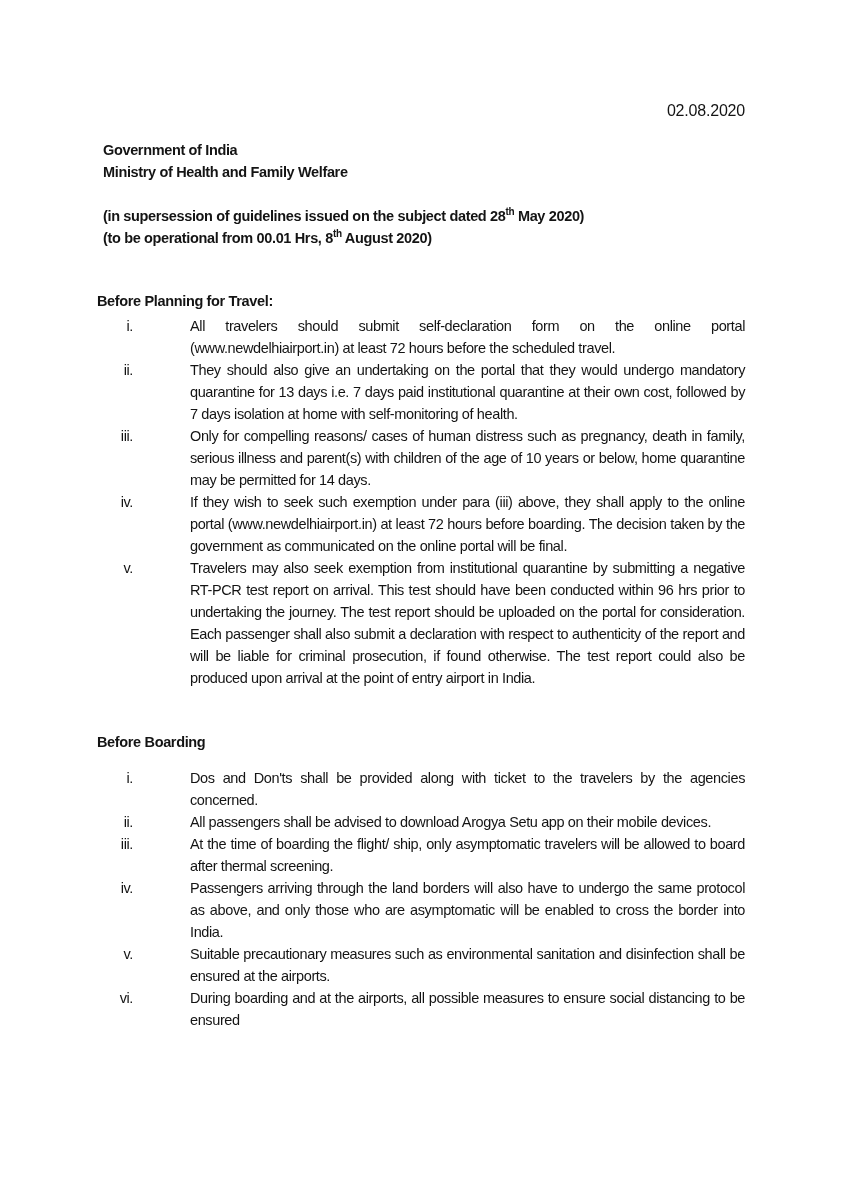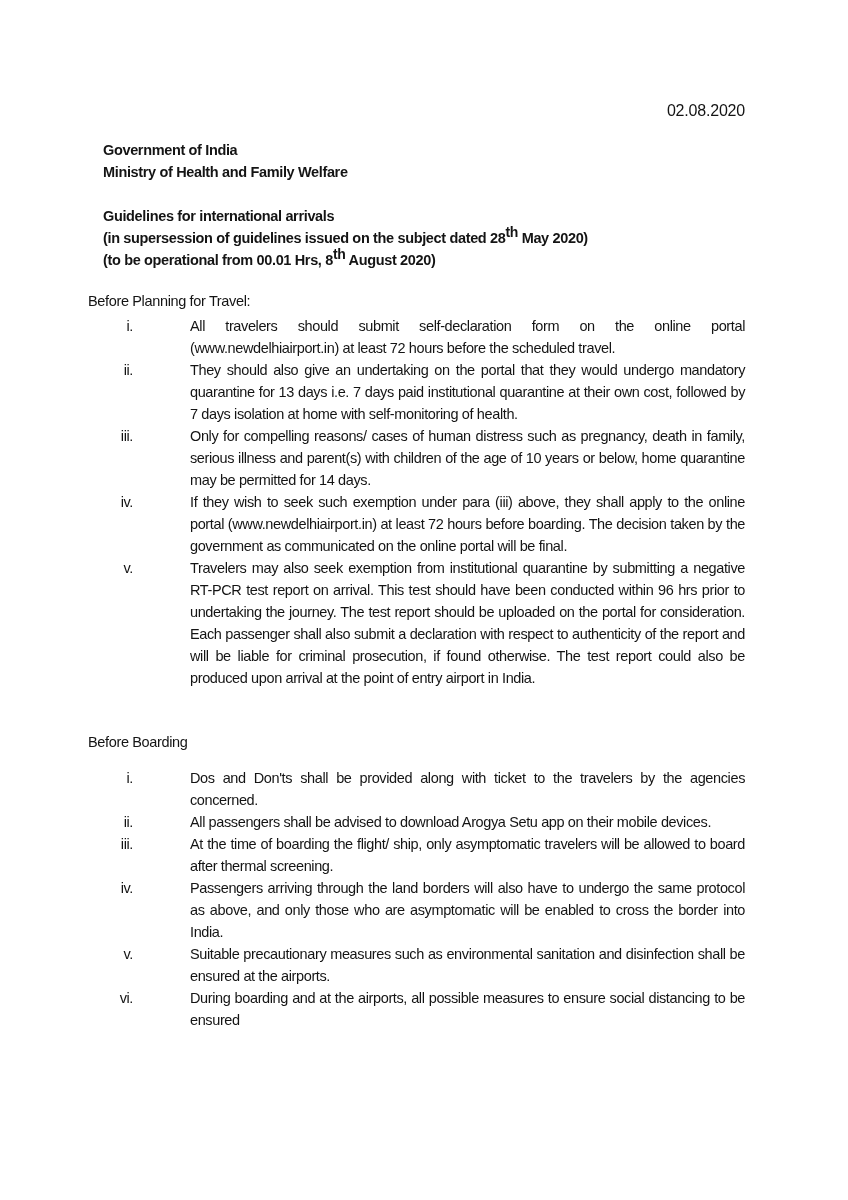--- a/index.html
+++ b/index.html
@@ -11,23 +11,23 @@
   .date {
     position: absolute; top: 102px; right: 103px;
     font-size: 16px; letter-spacing: -0.2px;
   }
   .center-block {
     position: absolute; left: 103px; width: 642px; text-align: left;
     font-weight: bold; font-size: 14.5px; letter-spacing: -0.35px; line-height: 22px;
   }
   .hdr { top: 139px; }
   .guide { top: 205px; }
-  sup { font-size: 14px; line-height: 0; vertical-align: 6px; }
+  sup { font-size: 10px; line-height: 0; vertical-align: 6px; }
   .section-title {
-    position: absolute; left: 88px; font-weight: normal; font-size: 14.5px;
+    position: absolute; left: 97px; font-weight: bold; font-size: 14.5px;
     letter-spacing: -0.35px;
   }
   .sec1-title { top: 293px; }
   .sec2-title { top: 734px; }
   ol.items {
     position: absolute; left: 103px; width: 642px; margin: 0; padding: 0; list-style: none;
     font-size: 14.5px; letter-spacing: -0.38px; line-height: 22px;
   }
   .sec1-list { top: 315px; }
   .sec2-list { top: 767px; }
@@ -41,21 +41,20 @@
 <div class="page">
 
   <div class="date">02.08.2020</div>
 
   <div class="center-block hdr">
     <div>Government of India</div>
     <div>Ministry of Health and Family Welfare</div>
   </div>
 
   <div class="center-block guide">
-    <div>Guidelines for international arrivals</div>
     <div><span>(in supersession of guidelines issued on the subject dated 28</span><sup>th</sup><span> May 2020)</span></div>
     <div><span>(to be operational from 00.01 Hrs, 8</span><sup>th</sup><span> August 2020)</span></div>
   </div>
 
   <div class="section-title sec1-title">Before Planning for Travel:</div>
   <ol class="items sec1-list">
     <li>
         <span class="num">i.</span>
         <span class="txt">All travelers should submit self-declaration form on the online portal (www.newdelhiairport.in) at least 72 hours before the scheduled travel.</span>
       </li>

